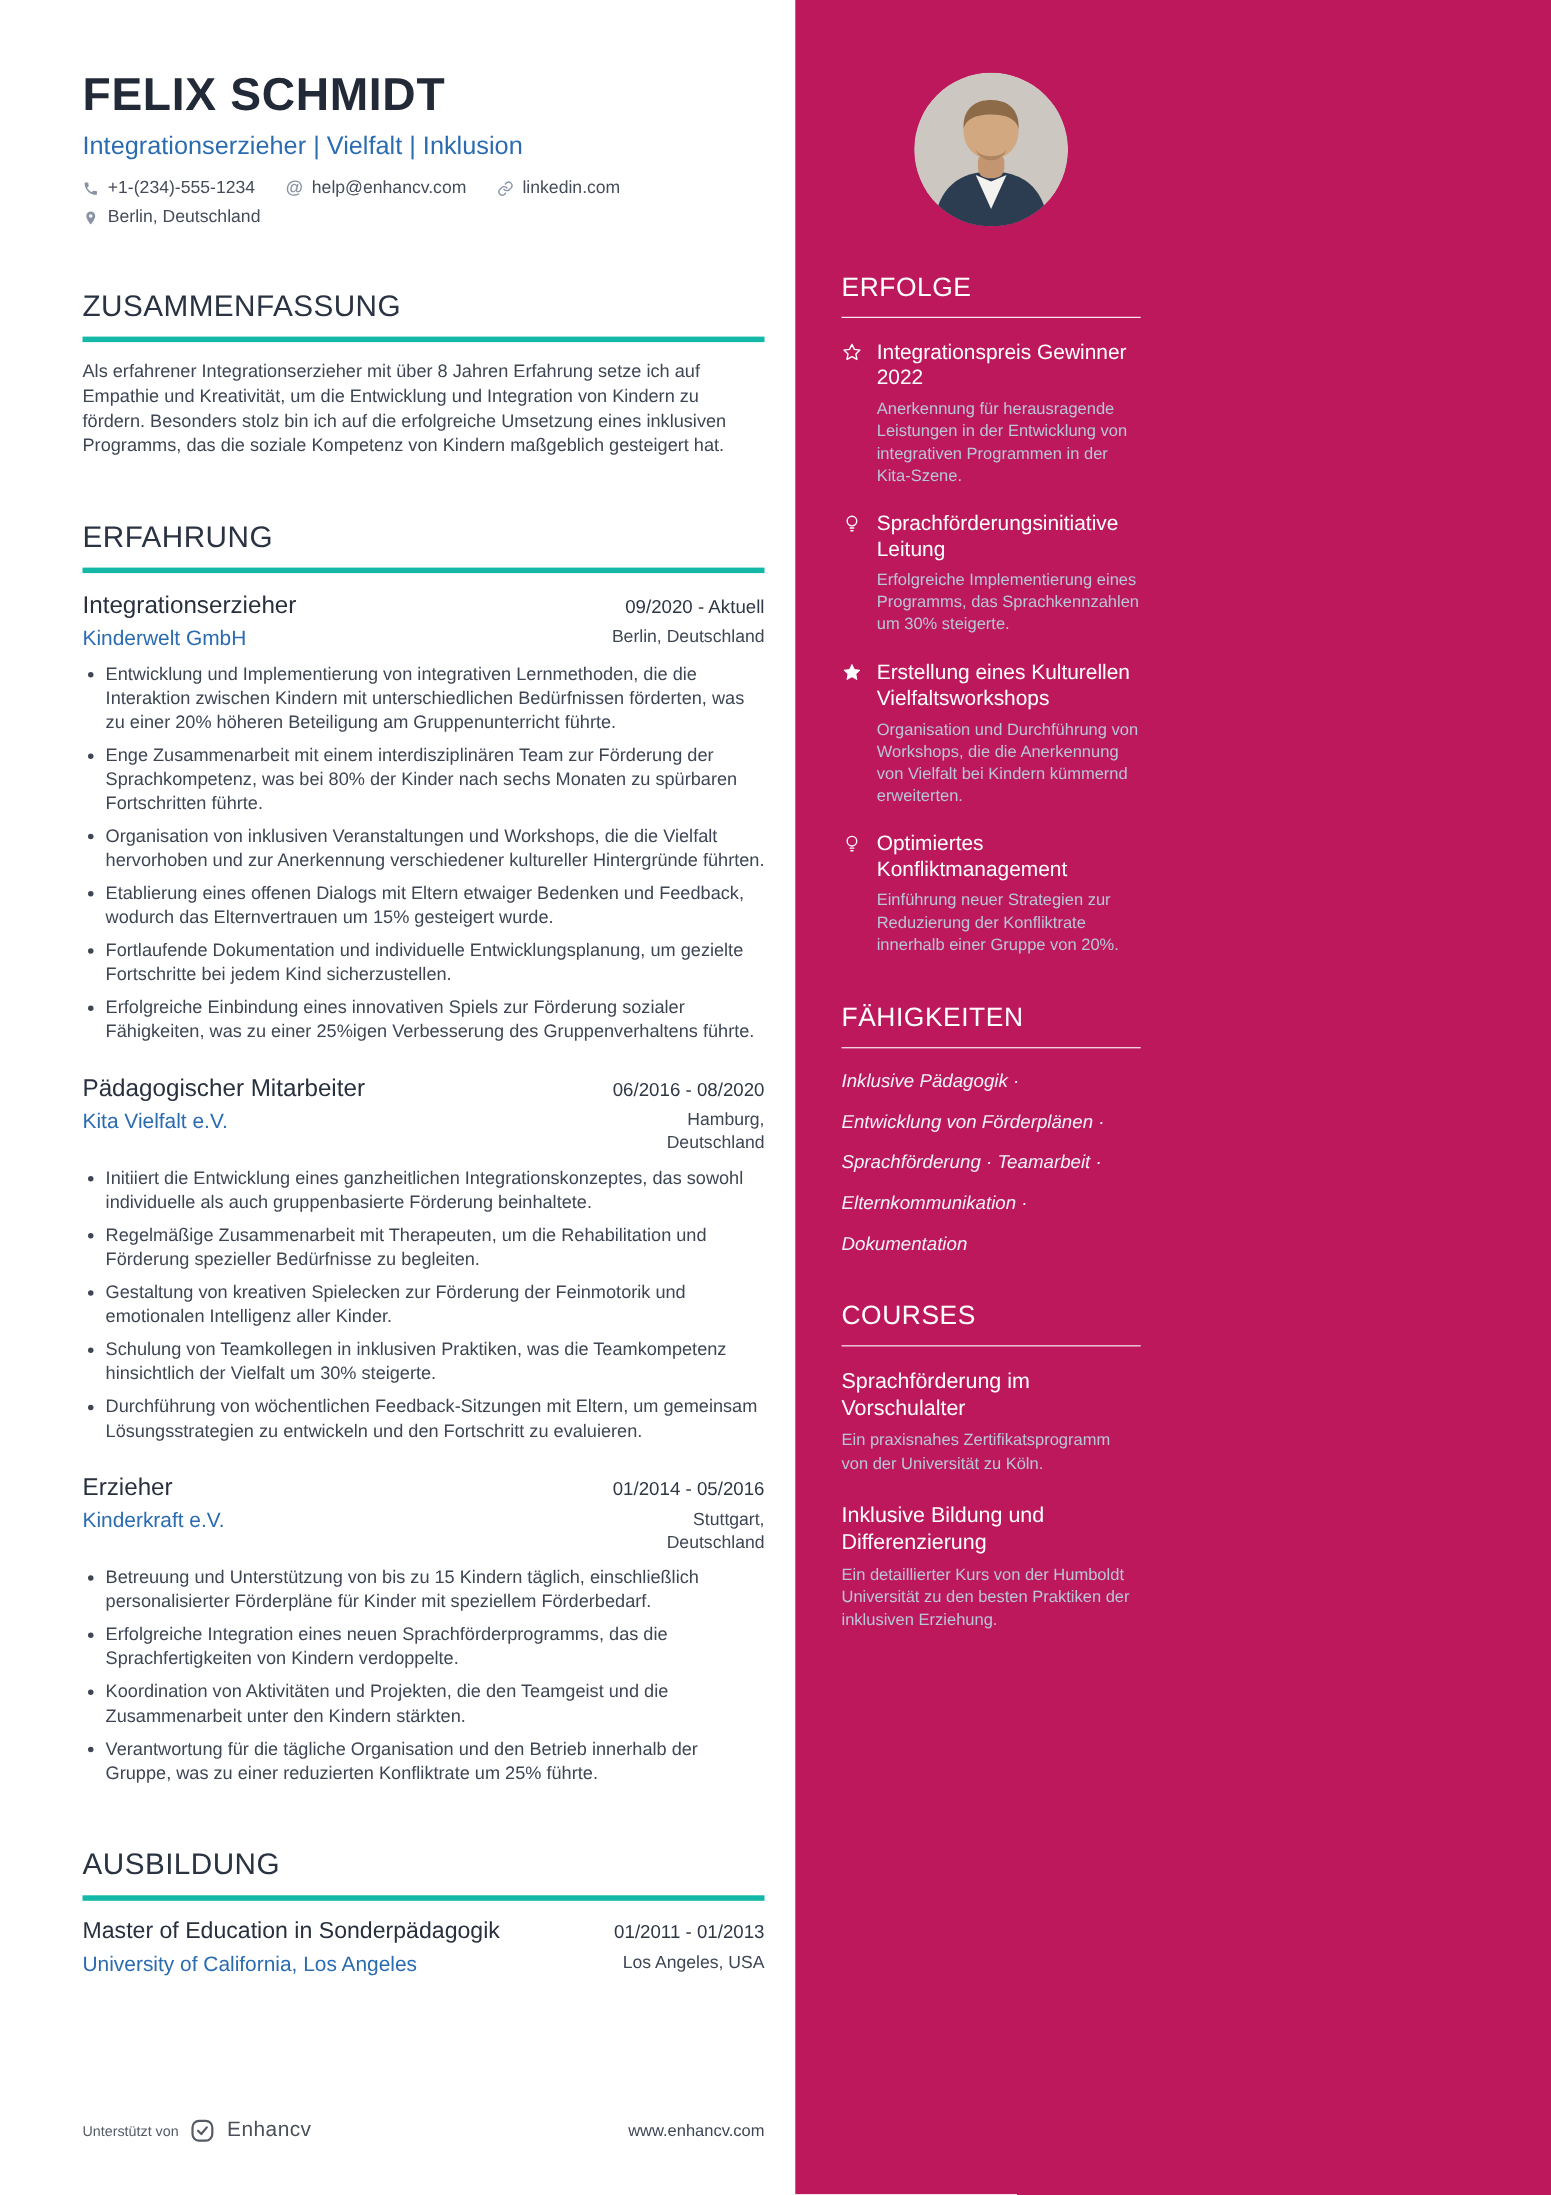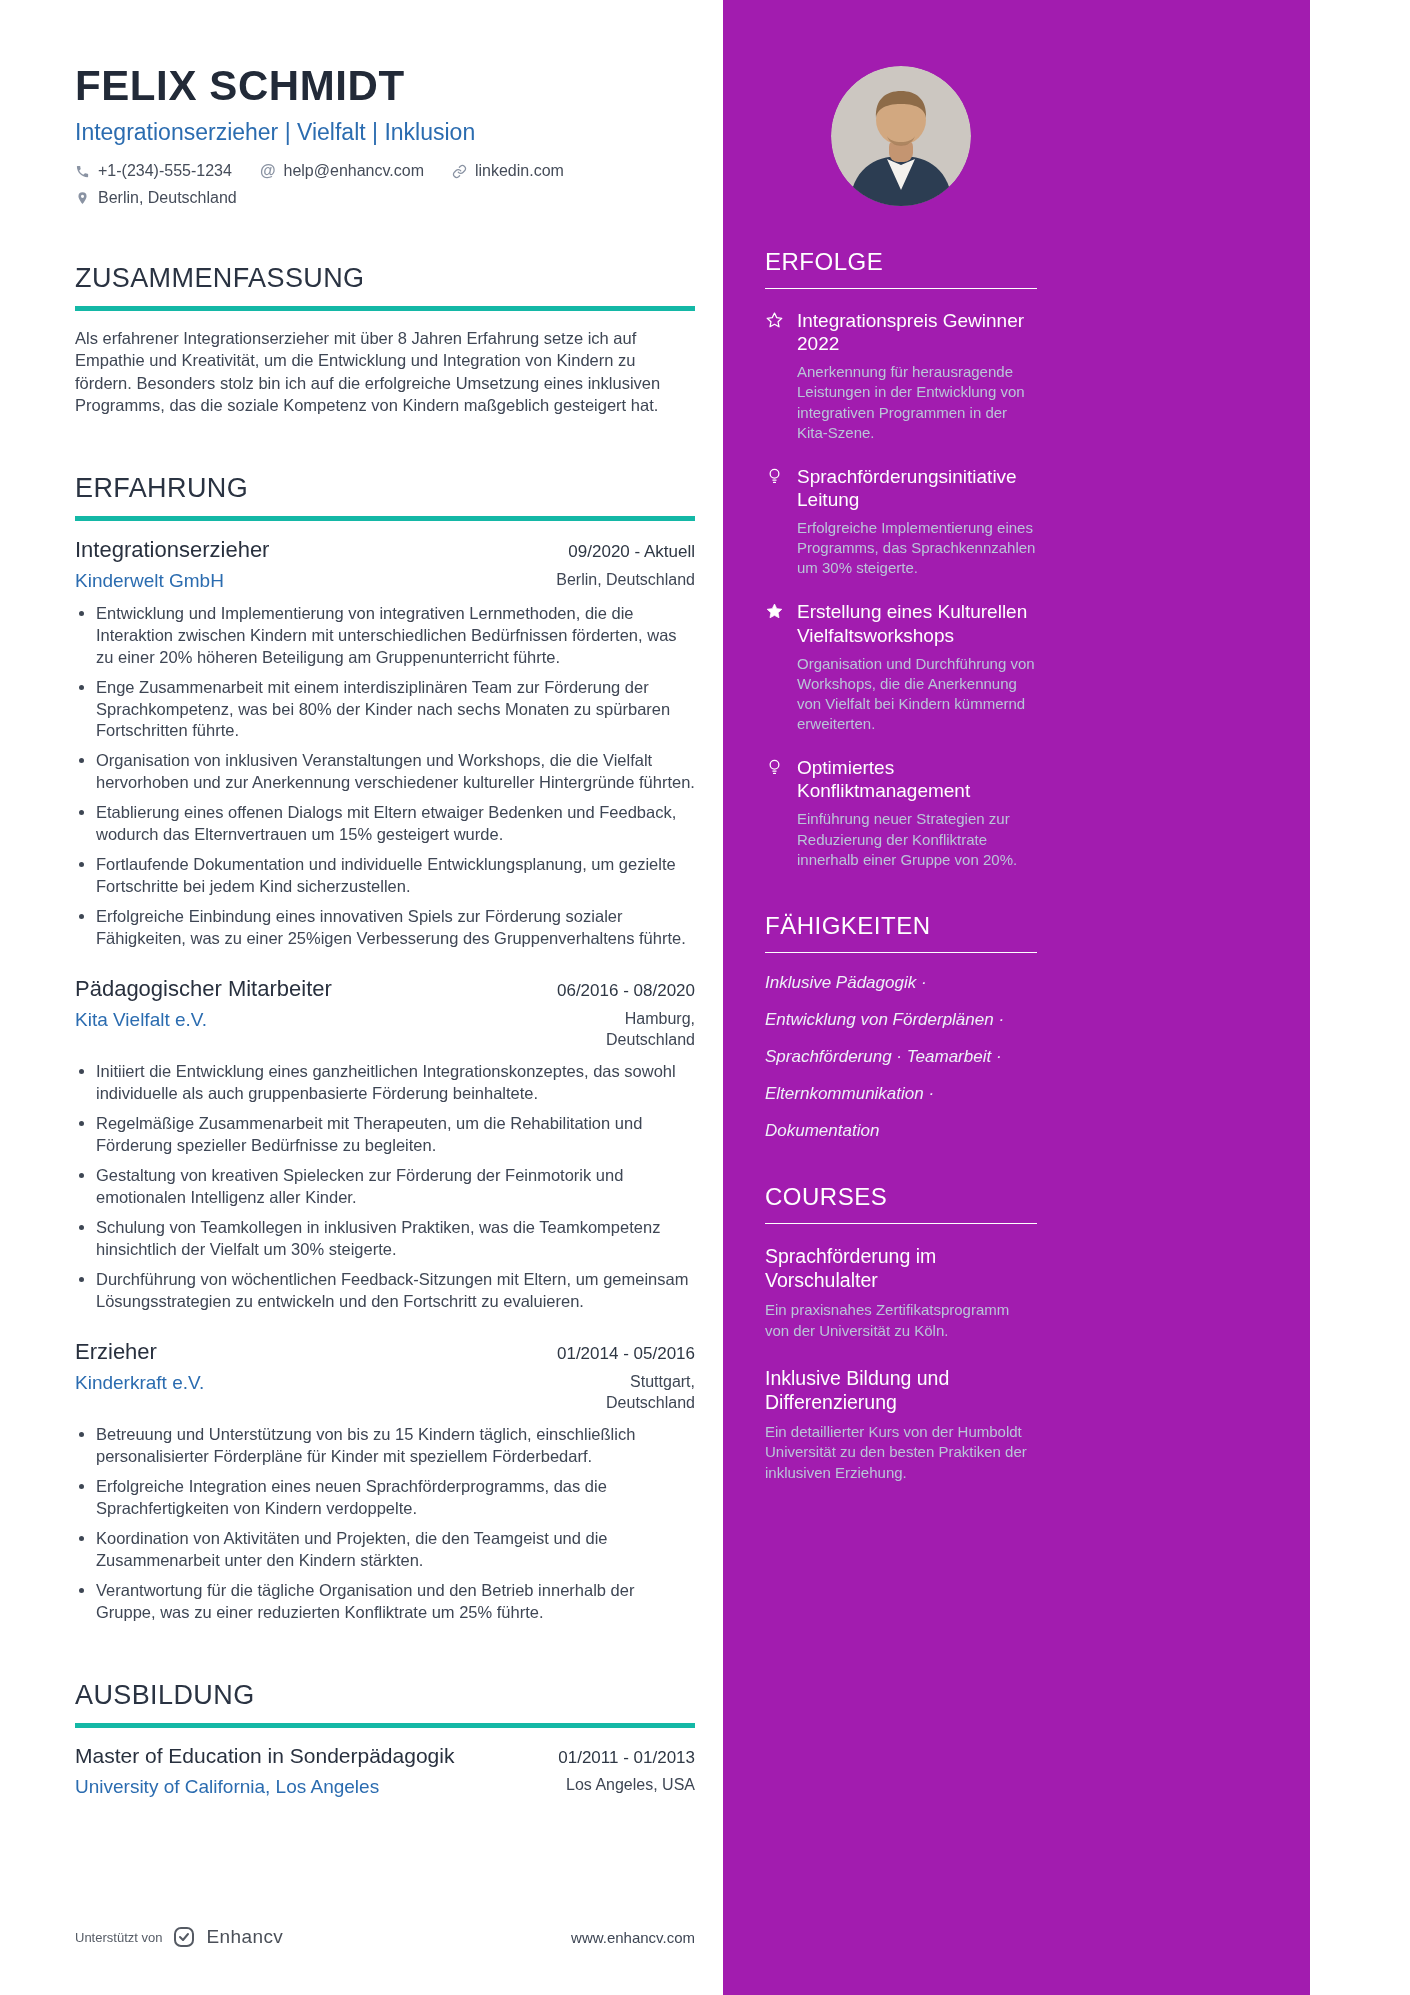--- a/index.html
+++ b/index.html
@@ -1,17 +1,17 @@
 <!DOCTYPE html>
 <html><head>
 <meta charset="utf-8">
 <style>
   * { box-sizing: border-box; }
   body { margin: 0; font-family: "Liberation Sans", sans-serif; background: #ffffff; }
-  .page { width: 1310px; height: 1995px; display: flex; background: #ffffff; overflow: hidden; }
+  .page { width: 1410px; height: 1995px; display: flex; background: #ffffff; overflow: hidden; }
 
   
   .left { width: 723px; min-width: 723px; padding: 62px 28px 0 75px; position: relative; }
 
   .name { font-size: 42px; font-weight: bold; color: #222a38; margin: 0; letter-spacing: 0.6px; }
   .headline { font-size: 23px; color: #2b6cb0; margin-top: 9px; }
 
   .contact-line { display: flex; align-items: flex-end; gap: 28px; margin-top: 16px; font-size: 16px; color: #454c59; }
   .contact-line.second { margin-top: 9px; }
   .contact-item { display: flex; align-items: center; gap: 8px; }
@@ -39,21 +39,21 @@
   .edu-school { font-size: 19px; color: #2b6cb0; }
   .edu-loc { font-size: 16px; color: #3e4654; text-align: right; }
 
   .footer { position: absolute; left: 75px; right: 28px; bottom: 46px; display: flex; align-items: center; gap: 10px; }
   .powered { font-size: 13px; color: #565c66; }
   .logo-mark { width: 24px; height: 24px; }
   .brand { font-size: 19px; color: #4a4f58; letter-spacing: 0.4px; }
   .site-url { margin-left: auto; font-size: 15px; color: #3e4654; }
 
   
-  .sidebar { flex: 1; background: #a21caf; padding: 64px 0 0 42px; color: #ffffff; }
+  .sidebar { flex: 1; background: #be185d; padding: 64px 0 0 42px; color: #ffffff; }
   .sidebar-inner { width: 272px; }
   .avatar { width: 140px; height: 140px; border-radius: 50%; overflow: hidden; margin: 2px auto 0 auto; }
   .avatar svg { display: block; width: 100%; height: 100%; }
 
   .side-heading { font-size: 24px; font-weight: 400; color: #ffffff; margin: 42px 0 20px 0;
                   padding-bottom: 12px; border-bottom: 1px solid #ffffff; letter-spacing: 0.5px; }
 
   .ach { display: flex; gap: 12px; margin-bottom: 22px; }
   .ach-iconbox { width: 20px; flex: none; padding-top: 2px; }
   .ach-iconbox svg { width: 19px; height: 19px; }

